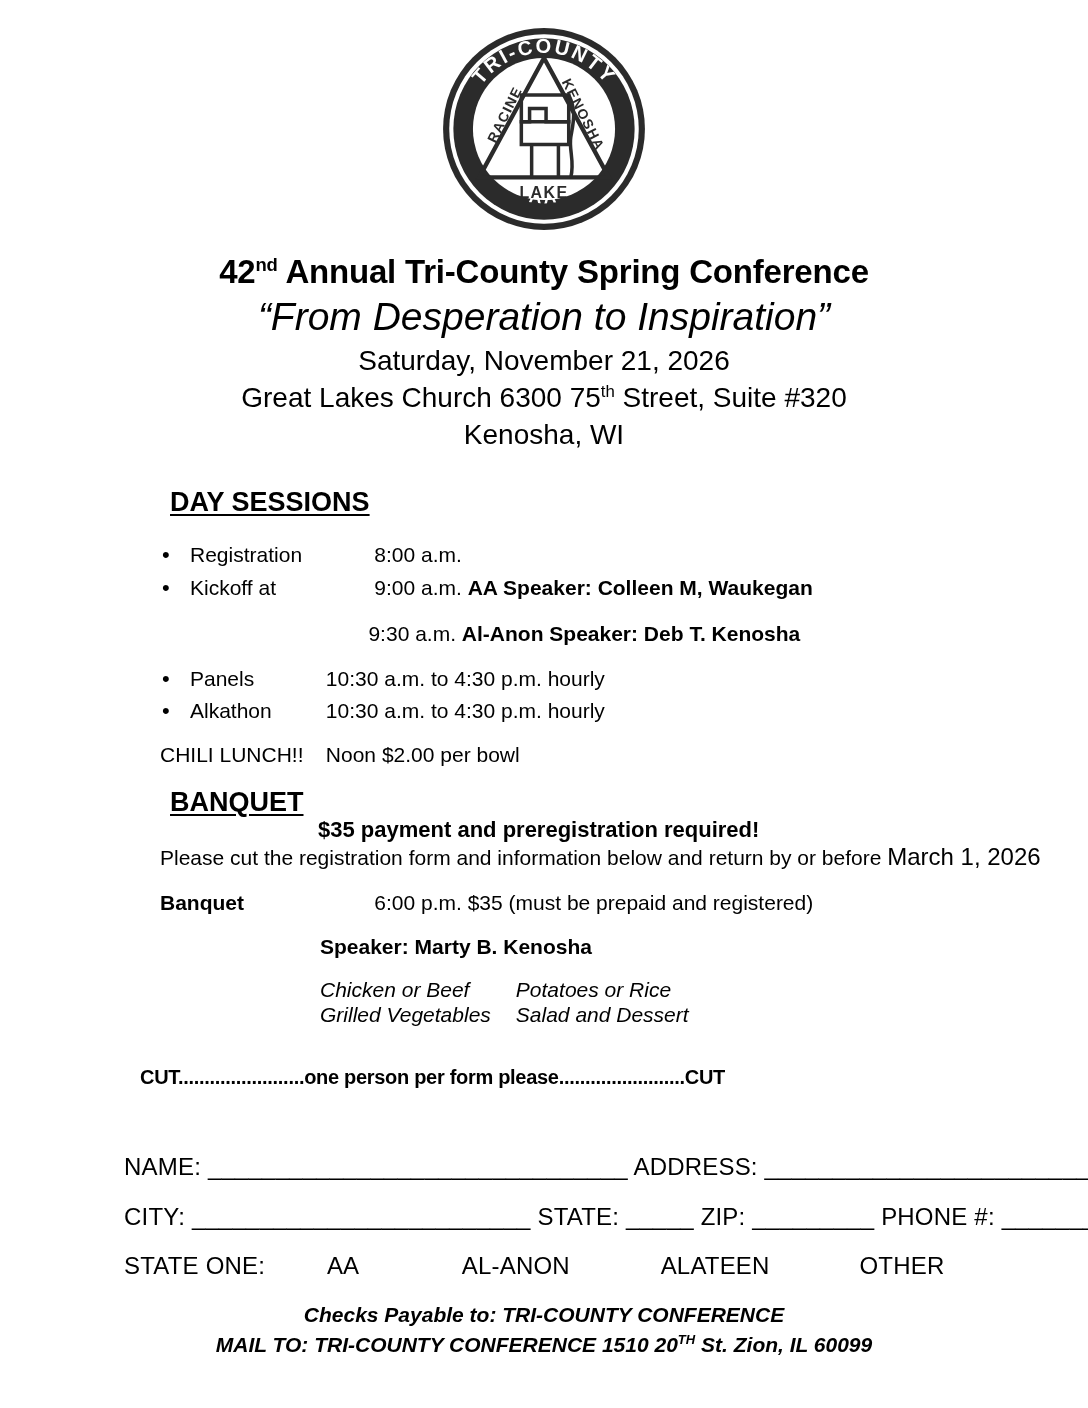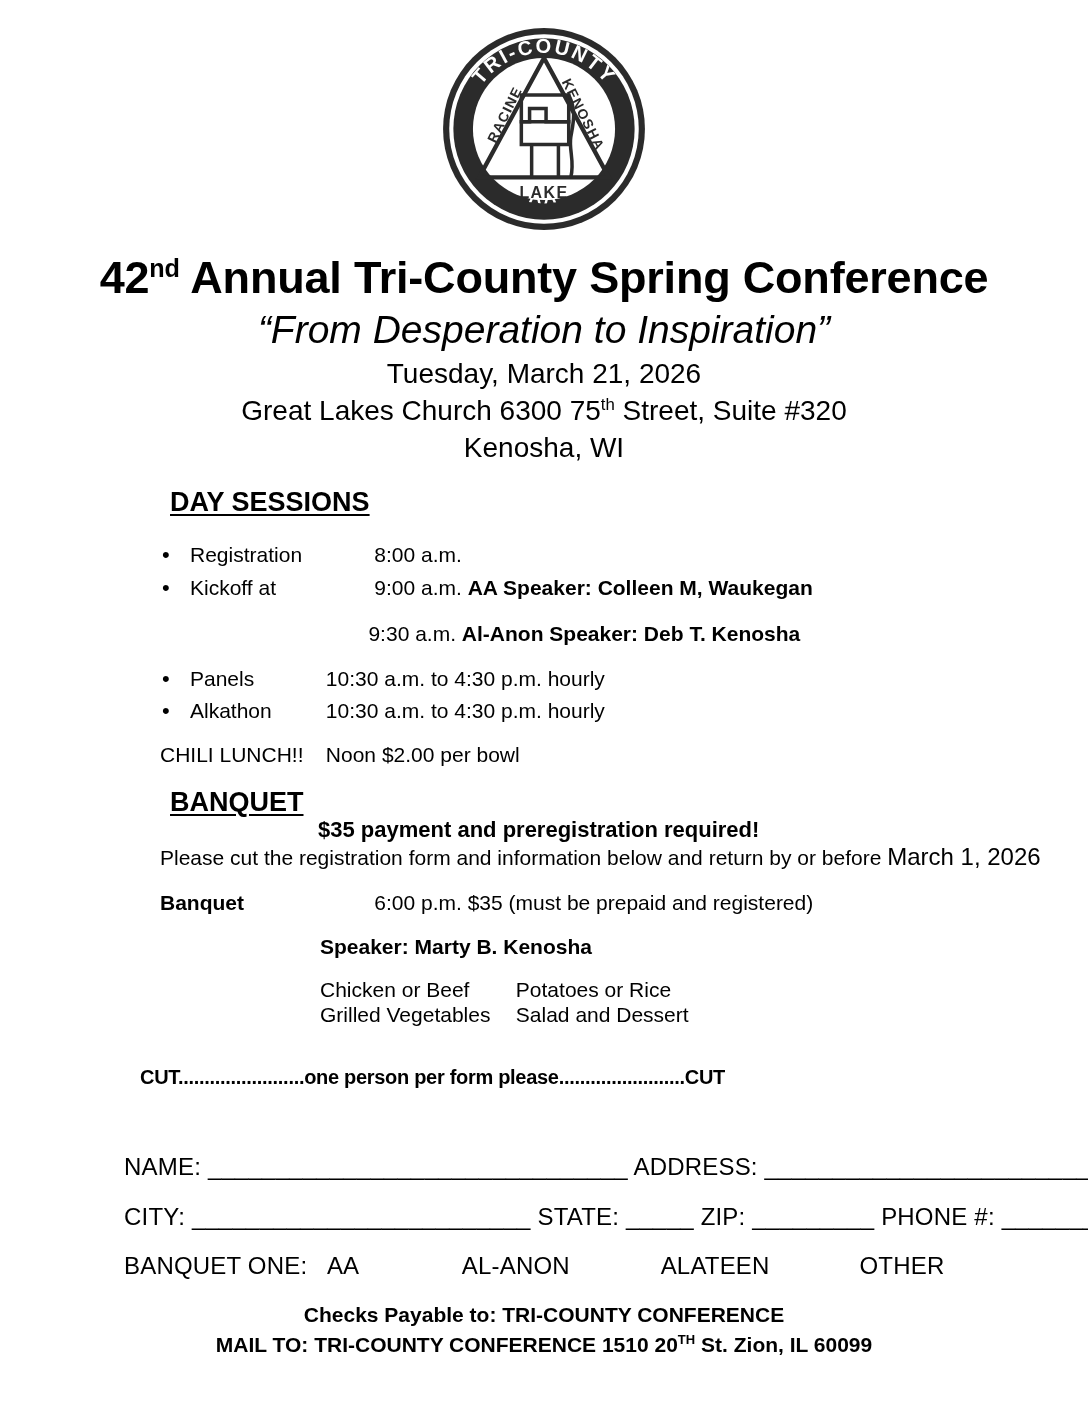--- a/index.html
+++ b/index.html
@@ -28,21 +28,21 @@
 
   
   .header {
     position: absolute;
     left: 0;
     top: 254px;
     width: 1088px;
     text-align: center;
   }
   .title {
-    font-size: 45px;
+    font-size: 33px;
     font-weight: bold;
     letter-spacing: -0.2px;
     line-height: 1.08;
     white-space: nowrap;
   }
   .title sup {
     font-size: 0.56em;
     vertical-align: super;
     line-height: 0;
   }
@@ -89,21 +89,21 @@
   }
   .row .bullet {
     position: absolute;
     left: -28px;
     top: 0;
     font-size: 22px;
   }
   .col-label { display: inline-block; width: 130px; }
   .col-time  { display: inline-block; width: 136px; text-align: right; }
   .bold { font-weight: bold; }
-  .italic { }
+  .italic { font-style: italic; }
 
   .cut-line {
     position: absolute;
     left: 140px;
     top: 1066px;
     font-size: 20px;
     font-weight: bold;
     letter-spacing: -0.3px;
     white-space: nowrap;
   }
@@ -122,20 +122,21 @@
   .circle-cell { display: inline-block; }
 
   .footer {
     position: absolute;
     left: 0;
     top: 1300px;
     width: 1088px;
     text-align: center;
     font-size: 21px;
     font-weight: bold;
+    font-style: italic;
     line-height: 1.45;
   }
   .footer sup {
     font-size: 0.62em;
     vertical-align: super;
     line-height: 0;
   }
 </style>
 </head>
 <body>
@@ -176,21 +177,21 @@
     <text font-family="Liberation Sans, sans-serif" font-size="13.5" font-weight="bold" fill="#2b2b2b" letter-spacing="1.2">
       <textPath href="#arcRightLbl" startOffset="50%" text-anchor="middle">KENOSHA</textPath>
     </text>
     <text x="100" y="167" font-family="Liberation Sans, sans-serif" font-size="15.5" font-weight="bold" fill="#2b2b2b" text-anchor="middle" letter-spacing="1.4">LAKE</text>
   </svg>
 </div>
 
 <div class="header">
   <div class="title"><span>42</span><sup>nd</sup><span> Annual Tri-County Spring Conference</span></div>
   <div class="subtitle">“From Desperation to Inspiration”</div>
-  <div class="headline-line">Tuesday, March 21, 2026</div>
+  <div class="headline-line">Saturday, November 21, 2026</div>
   <div class="headline-line"><span>Great Lakes Church 6300 75</span><sup>th</sup><span> Street, Suite #320</span></div>
   <div class="headline-line">Kenosha, WI</div>
 </div>
 
 <div class="section-head" id="day-sessions-head">DAY SESSIONS</div>
 
 <div class="row" style="left:190px; top:544px;">
   <span class="bullet">•</span>
   <span class="col-label">Registration</span>
   <span class="col-time">8:00 a.m.</span>
@@ -263,21 +264,21 @@
   <span>_________________________</span>
   <span>STATE:</span>
   <span>_____</span>
   <span>ZIP:</span>
   <span>_________</span>
   <span>PHONE #:</span>
   <span>______________</span>
 </div>
 
 <div class="form-row" id="form-row-3">
-  <span class="circle-cell" style="width:196px">BANQUET ONE:</span>
+  <span class="circle-cell" style="width:196px">STATE ONE:</span>
   <span class="circle-cell" style="width:128px">AA</span>
   <span class="circle-cell" style="width:192px">AL-ANON</span>
   <span class="circle-cell" style="width:192px">ALATEEN</span>
   <span class="circle-cell">OTHER</span>
 </div>
 
 <div class="footer">
   <div>Checks Payable to:  TRI-COUNTY CONFERENCE</div>
   <div><span>MAIL TO:   TRI-COUNTY CONFERENCE 1510 20</span><sup>TH</sup><span> St. Zion, IL 60099</span></div>
 </div>

